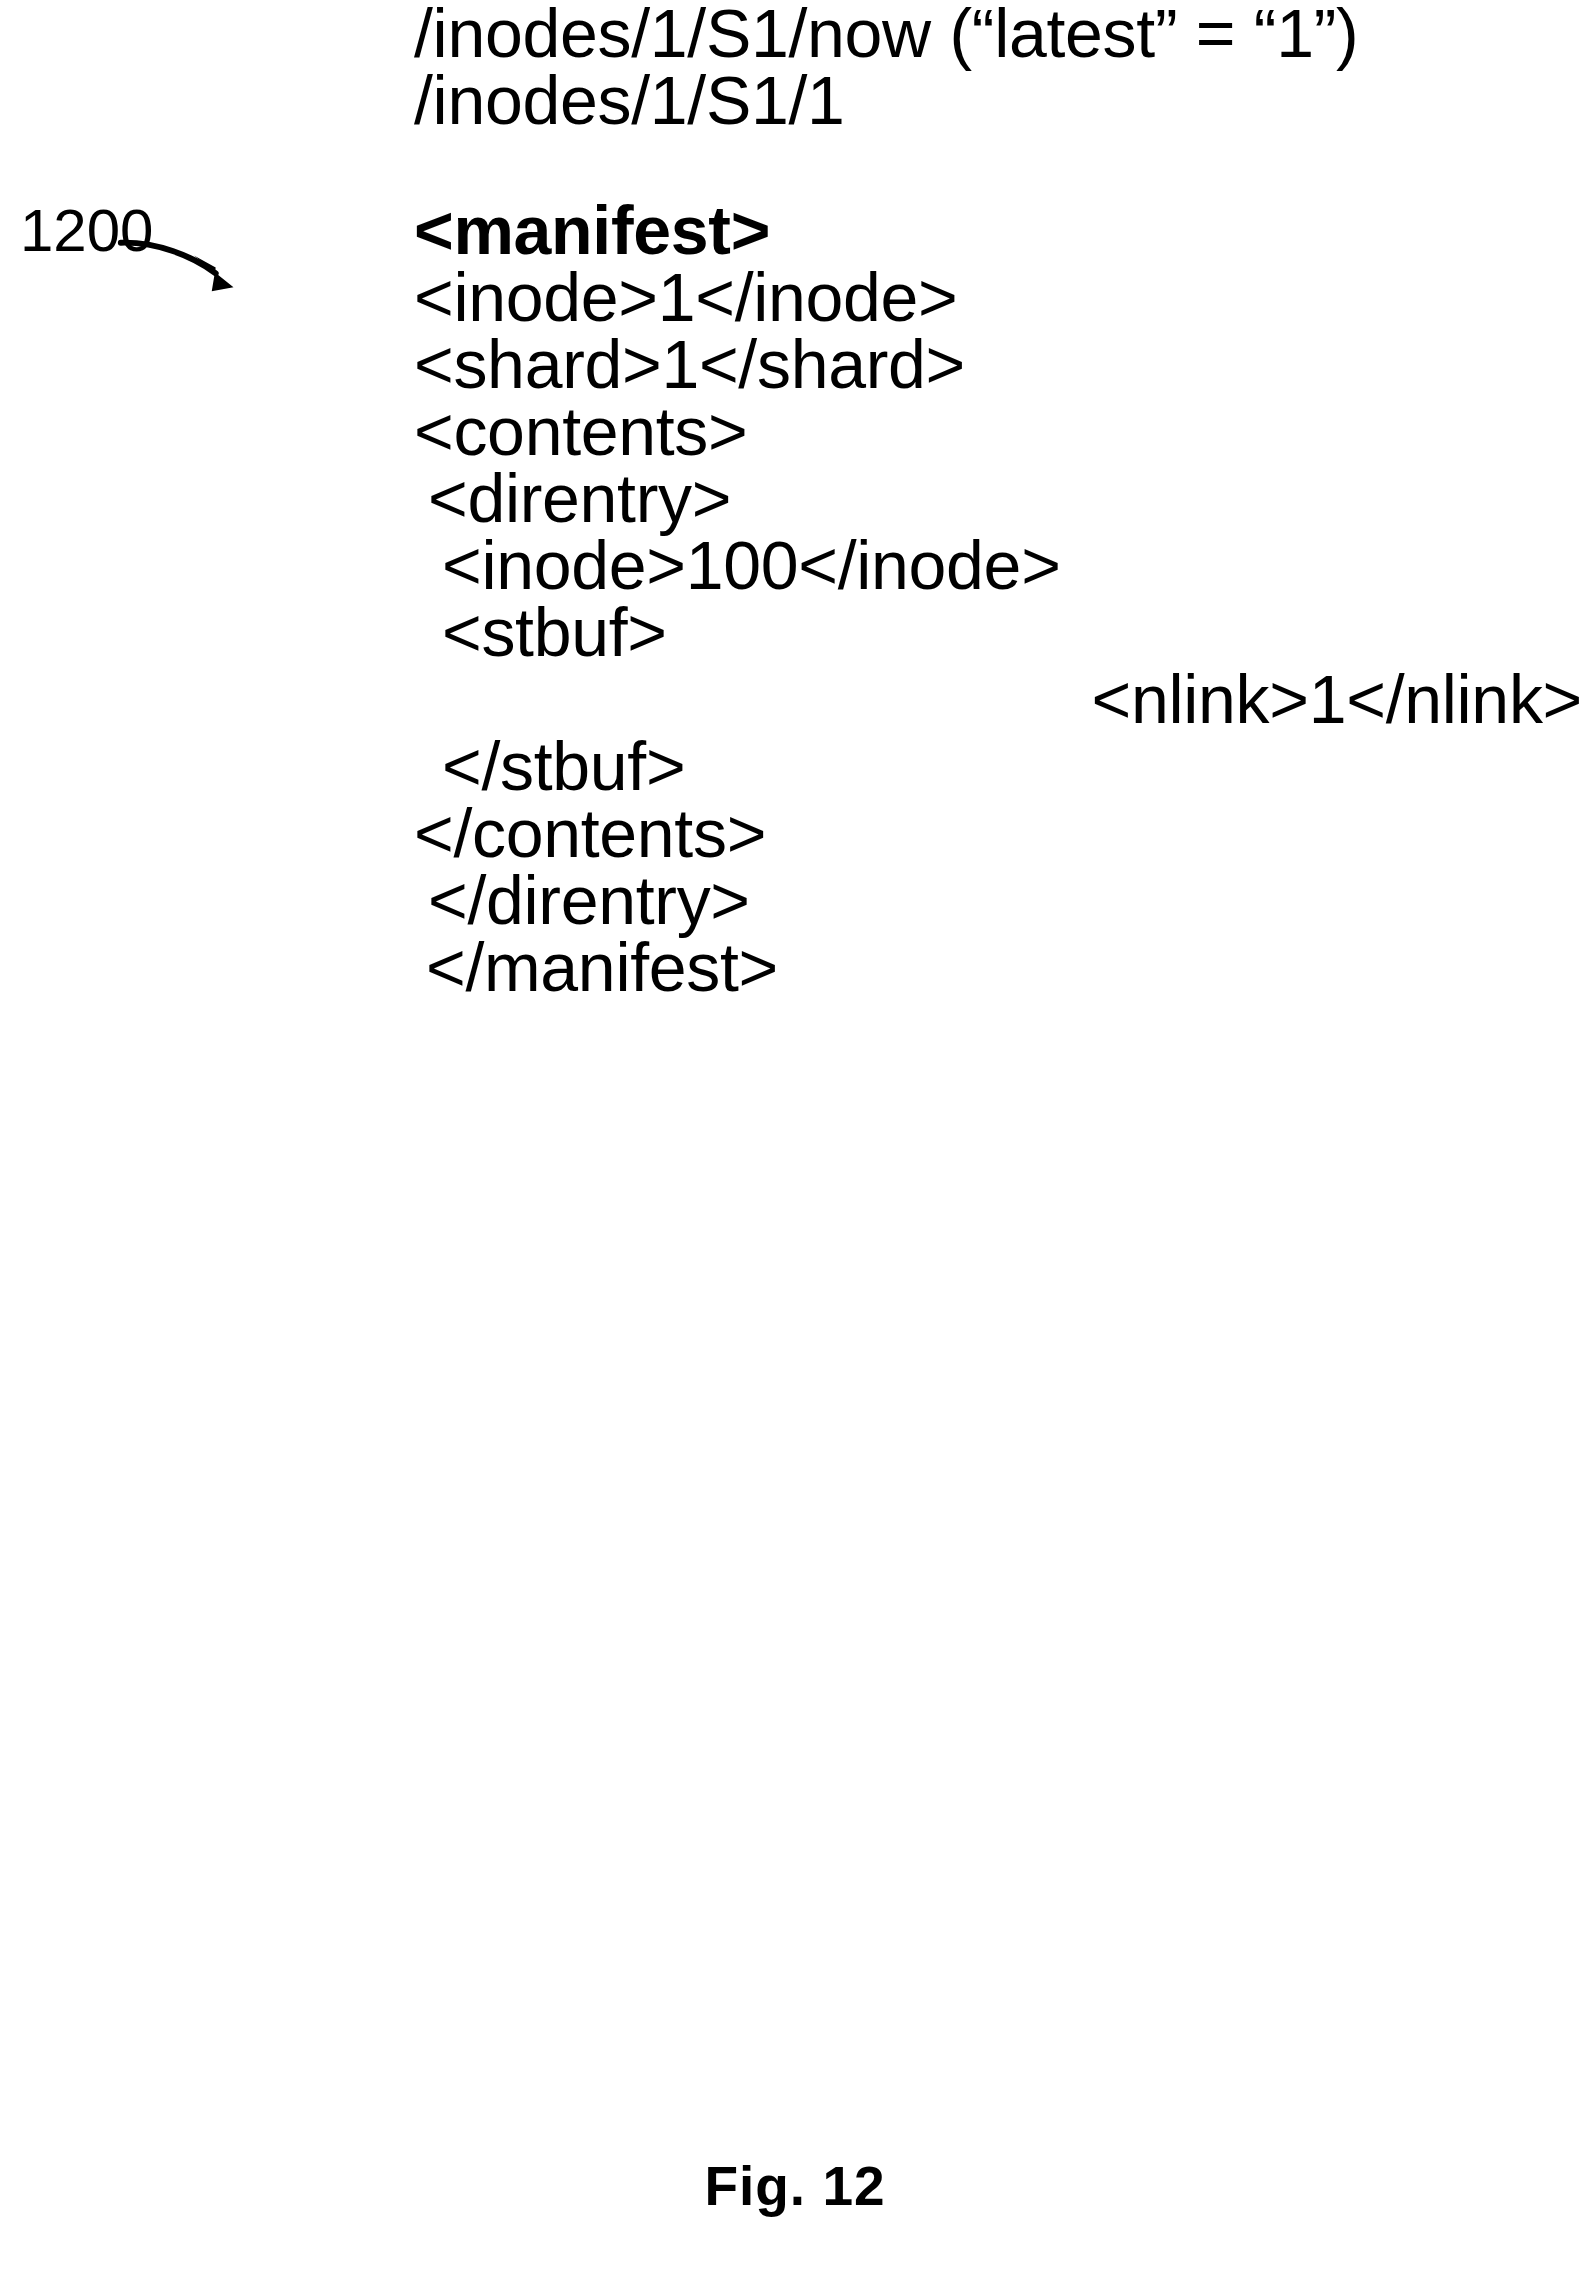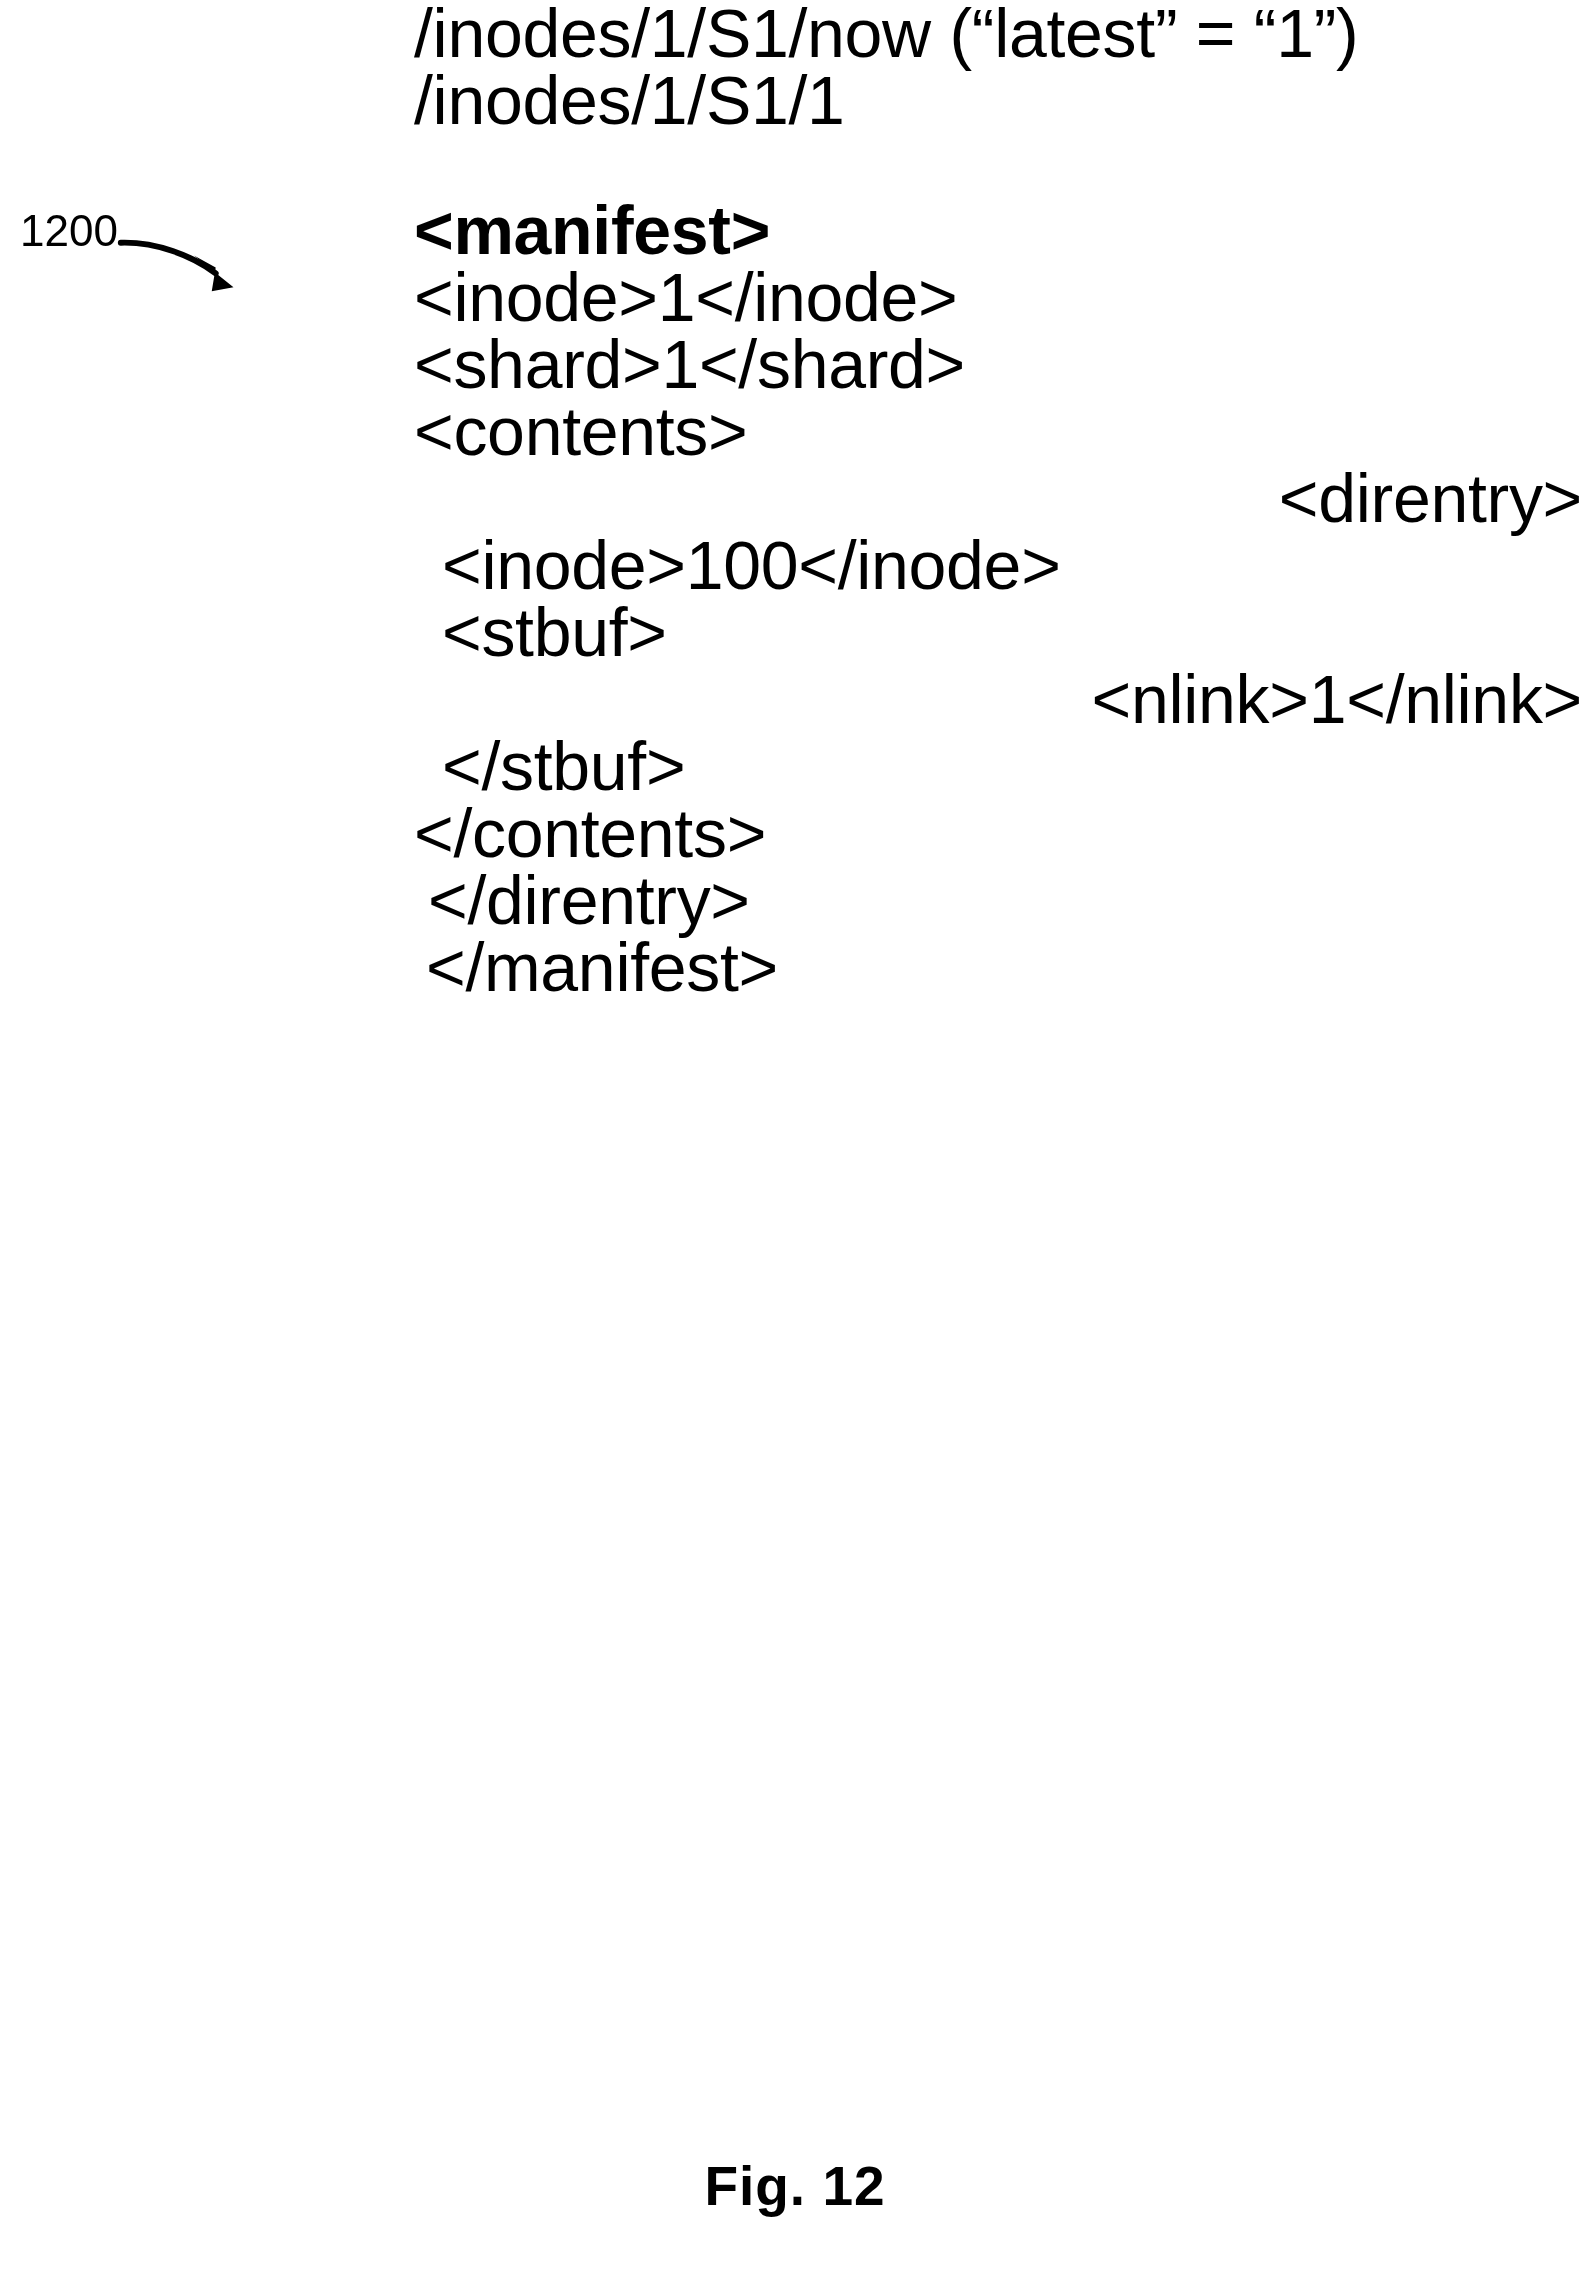--- a/index.html
+++ b/index.html
@@ -22,21 +22,21 @@
     position: absolute;
     left: 18px;
     top: 206px;
     width: 257px;
     height: 109px;
   }
   #ref-callout .ref-num {
     position: absolute;
     left: 2px;
     top: 0px;
-    font-size: 44px;
+    font-size: 60px;
     line-height: 50px;
     letter-spacing: 0px;
     white-space: nowrap;
   }
   #ref-callout svg {
     position: absolute;
     left: 0;
     top: 0;
     overflow: visible;
   }
@@ -89,21 +89,21 @@
     <div class="code-line">/inodes/1/S1/1</div>
   </div>
 
   <div class="spacer-block"></div>
 
   <div id="xml-body">
       <div class="code-line" style="padding-left: 0px; font-weight: bold;">&lt;manifest&gt;</div>
       <div class="code-line" style="padding-left: 0px;">&lt;inode&gt;1&lt;/inode&gt;</div>
       <div class="code-line" style="padding-left: 0px;">&lt;shard&gt;1&lt;/shard&gt;</div>
       <div class="code-line" style="padding-left: 0px;">&lt;contents&gt;</div>
-      <div class="code-line" style="padding-left: 14px; text-align: right;">&lt;direntry&gt;</div>
+      <div class="code-line" style="padding-left: 14px;">&lt;direntry&gt;</div>
       <div class="code-line" style="padding-left: 28px;">&lt;inode&gt;100&lt;/inode&gt;</div>
       <div class="code-line" style="padding-left: 28px;">&lt;stbuf&gt;</div>
       <div class="code-line" style="padding-left: 42px; text-align: right;">&lt;nlink&gt;1&lt;/nlink&gt;</div>
       <div class="code-line" style="padding-left: 28px;">&lt;/stbuf&gt;</div>
       <div class="code-line" style="padding-left: 0px;">&lt;/contents&gt;</div>
       <div class="code-line" style="padding-left: 14px;">&lt;/direntry&gt;</div>
       <div class="code-line" style="padding-left: 0px; margin-left: 12px;">&lt;/manifest&gt;</div>
     </div>
 </div>
 

